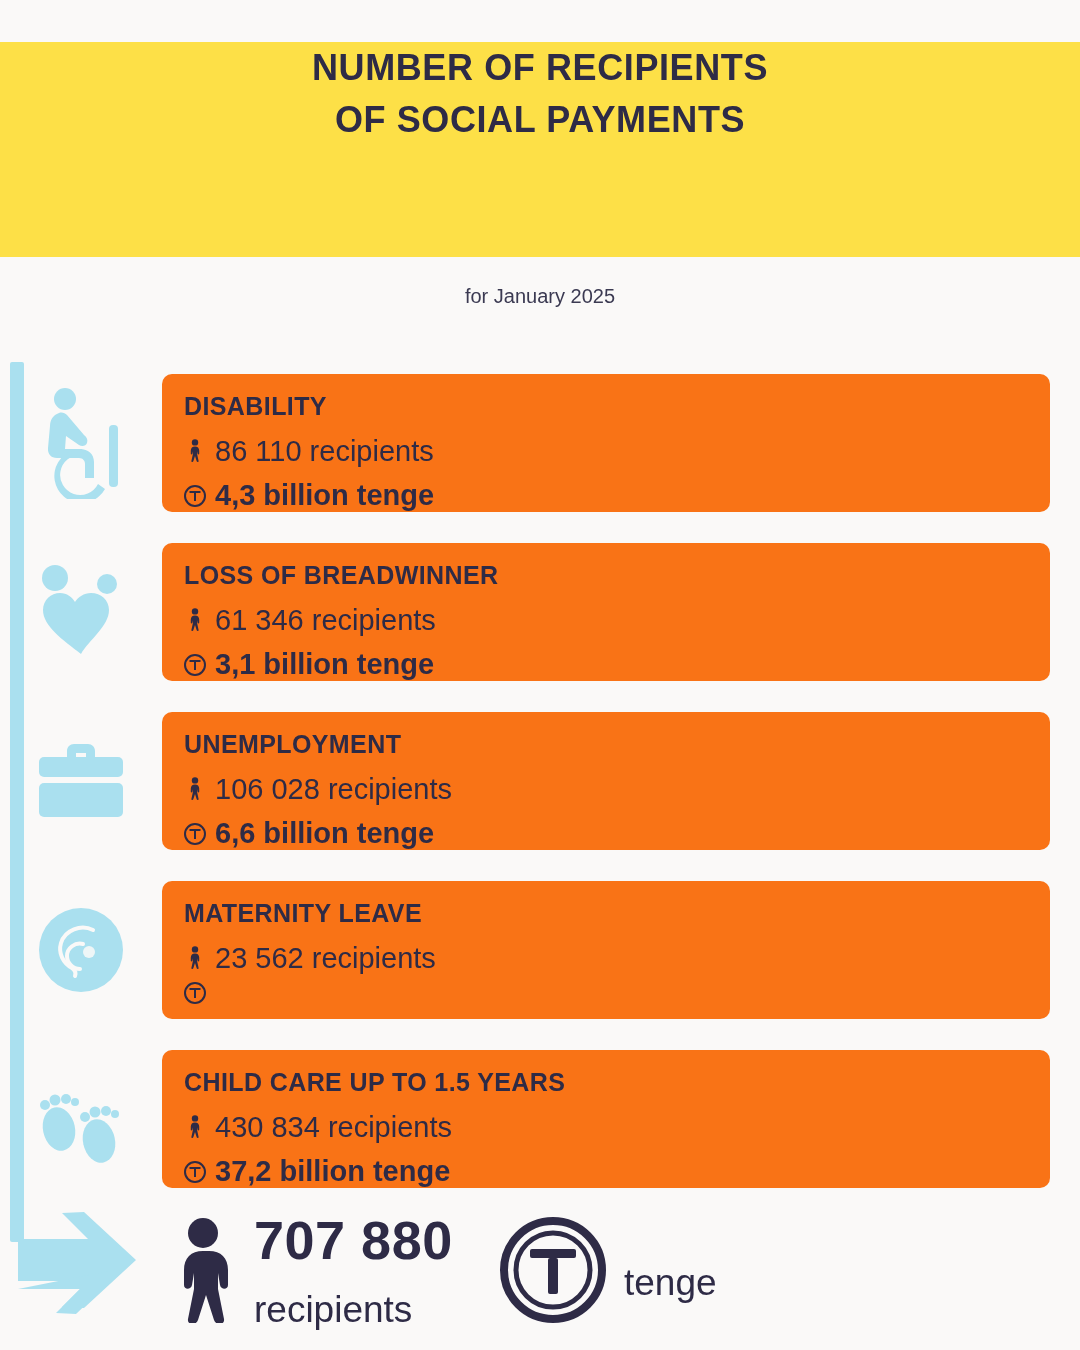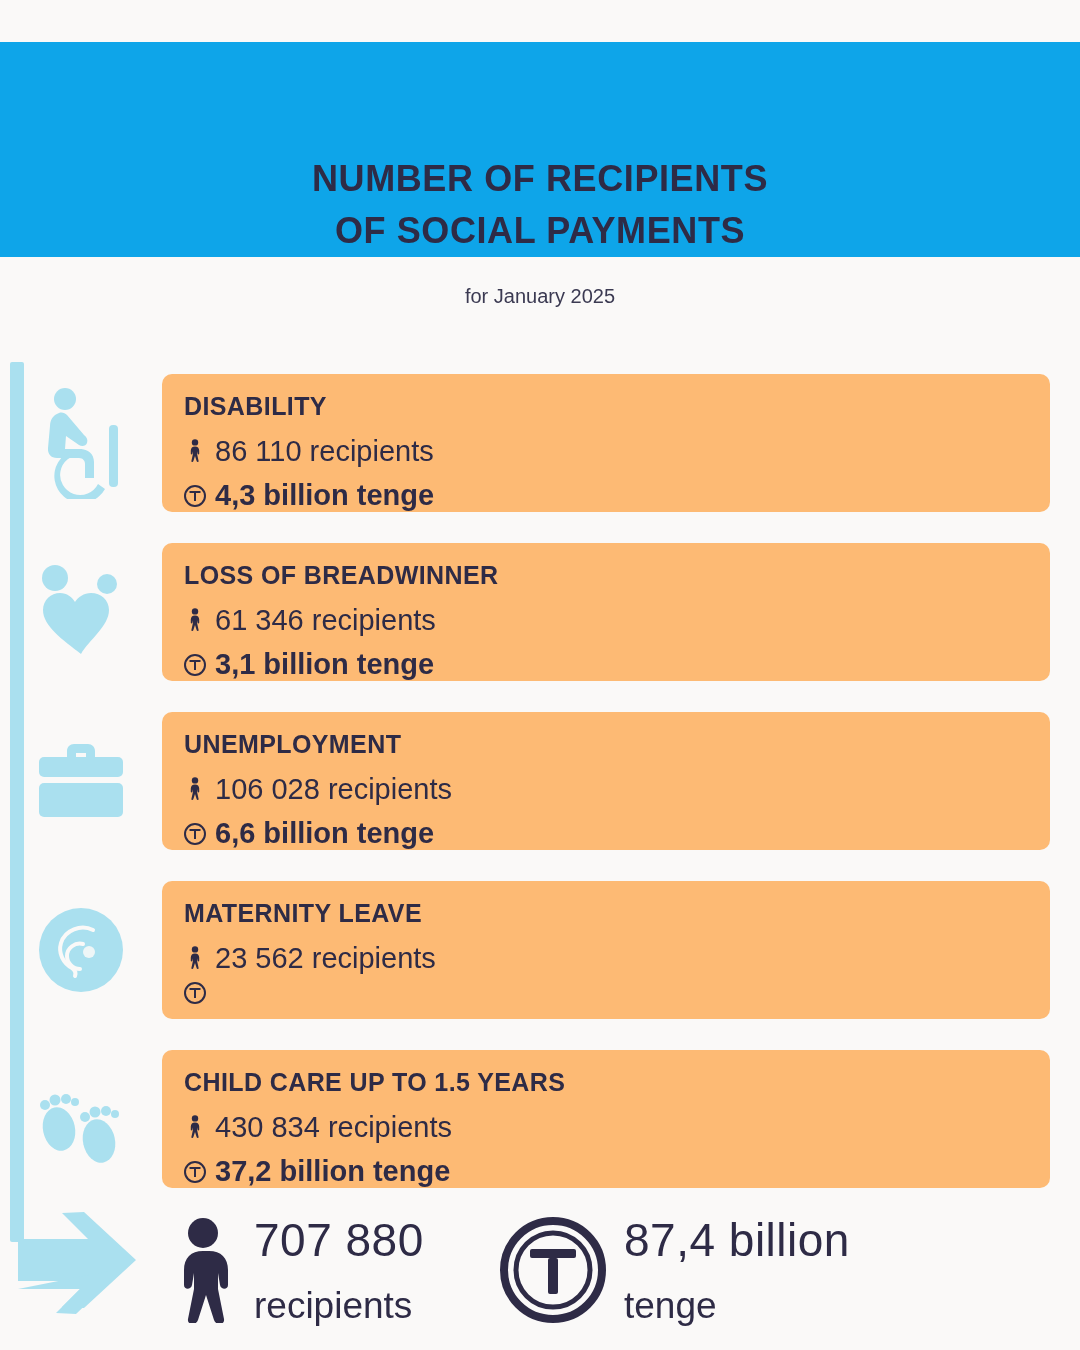--- a/index.html
+++ b/index.html
@@ -11,23 +11,23 @@
     font-family: "Liberation Sans", sans-serif;
     overflow: hidden;
     position: relative;
   }
 
   
   .header-band {
     position: absolute;
     left: 0; top: 42px;
     width: 1080px; height: 215px;
-    background: #0ea5e9;
-    display: flex;
-    align-items: flex-end;
+    background: #fde047;
+    display: flex;
+    align-items: flex-start;
     justify-content: center;
   }
   .header-title {
     text-align: center;
     color: #2e2b46;
     font-weight: bold;
     font-size: 36px;
     line-height: 1.45;
     letter-spacing: 0.6px;
   }
@@ -67,21 +67,21 @@
     width: 162px;
     min-width: 162px;
     height: 140px;
     display: flex;
     align-items: center;
     justify-content: center;
   }
   .card {
     flex: 1;
     margin-right: 30px;
-    background: #fdba74;
+    background: #f97316;
     border-radius: 10px;
     height: 138px;
     padding: 18px 0 0 22px;
   }
   .card-title {
     color: #2e2b46;
     font-weight: bold;
     font-size: 25px;
     letter-spacing: 0.4px;
     margin-bottom: 8px;
@@ -104,21 +104,21 @@
     left: 0; top: 1190px;
     width: 1080px;
     height: 160px;
     display: flex;
     align-items: center;
   }
   .arrow-cell { width: 170px; min-width: 170px; display: flex; align-items: center; justify-content: center; }
   .total-block { display: flex; align-items: center; gap: 18px; }
   .total-block.first { width: 330px; }
   .total-text { color: #2e2b46; line-height: 1.0; }
-  .total-big { font-size: 46px; font-weight: normal; letter-spacing: 0.5px; }
+  .total-big { font-size: 54px; font-weight: bold; letter-spacing: 0.5px; }
   .total-sub { font-size: 37px; margin-top: 24px; }
 
   svg { display: block; }
 </style>
 </head>
 <body>
 
 <div class="header-band">
   <div class="header-title">
     <div>NUMBER OF RECIPIENTS</div>
@@ -327,17 +327,16 @@
   <div class="total-block">
     <span>
       <svg width="106" height="106" viewBox="0 0 106 106">
         <circle cx="53" cy="53" r="49" fill="none" stroke="#2e2b46" stroke-width="8"></circle>
         <circle cx="53" cy="53" r="37" fill="none" stroke="#2e2b46" stroke-width="5"></circle>
         <rect x="30" y="32" width="46" height="9" rx="2" fill="#2e2b46"></rect>
         <rect x="48" y="41" width="10" height="36" rx="2" fill="#2e2b46"></rect>
       </svg>
     </span>
     <div class="total-text">
-      <div class="total-big">87,4 billion</div>
       <div class="total-sub">tenge</div>
     </div>
   </div>
 </div>
 
 </body></html>

